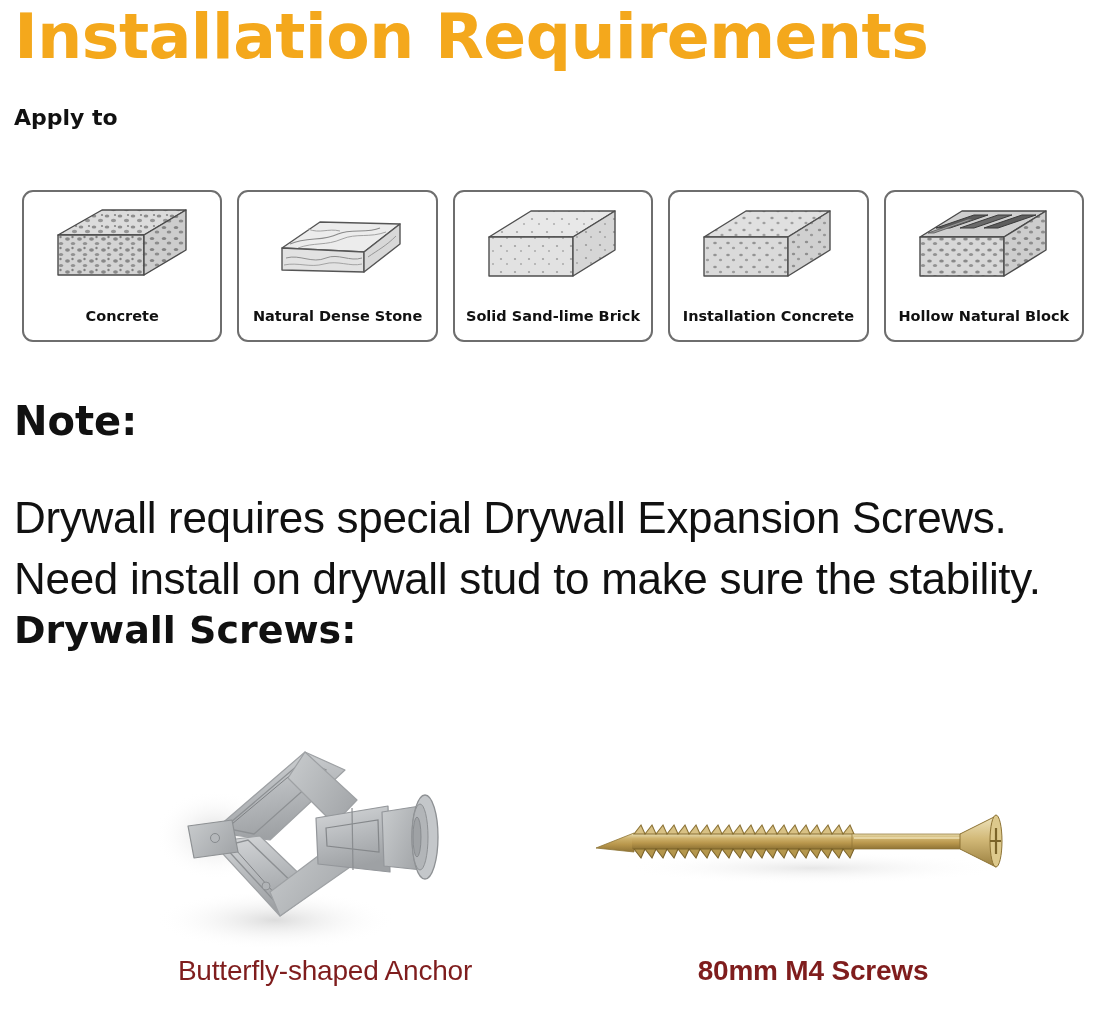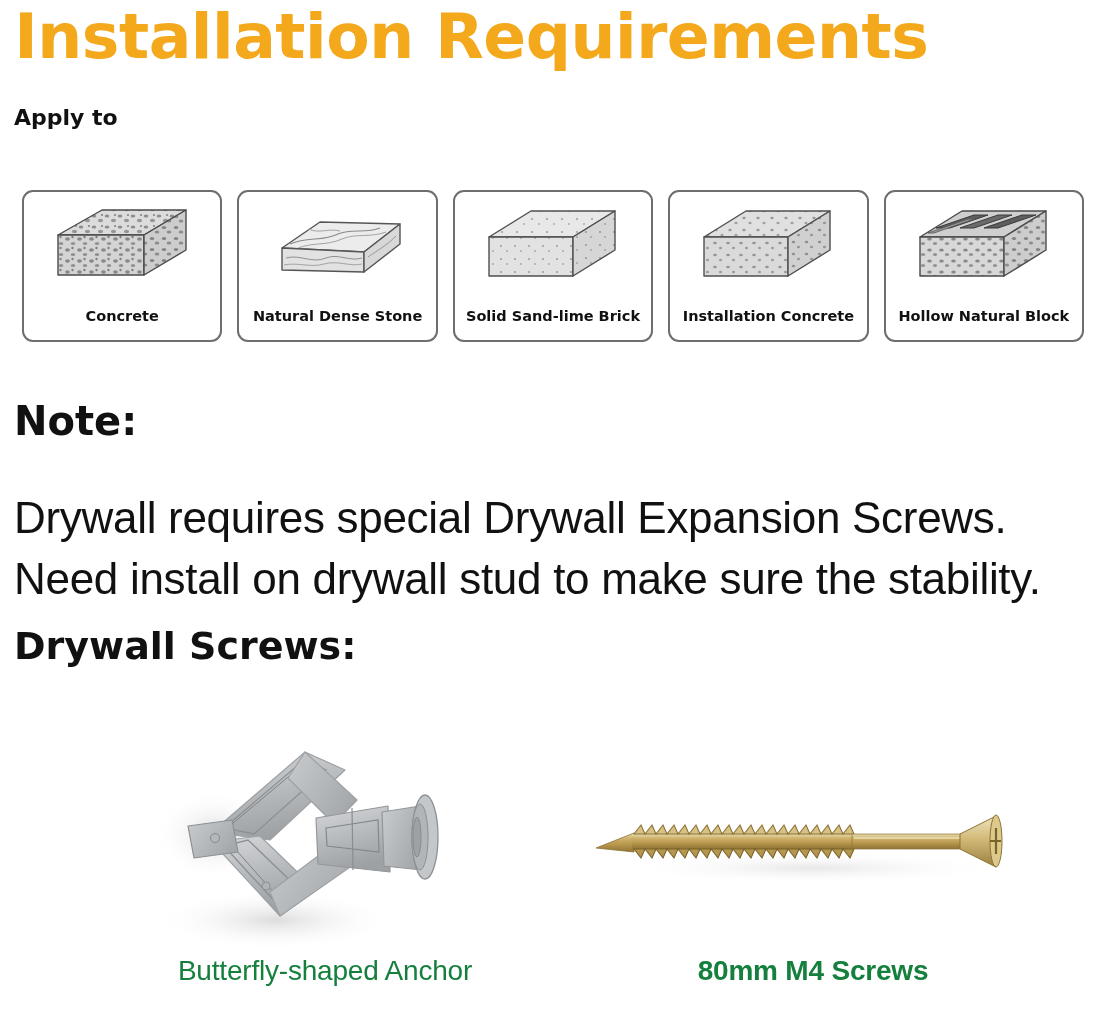--- a/index.html
+++ b/index.html
@@ -101,21 +101,21 @@
     line-height: 1.38;
     color: #111;
     letter-spacing: -0.3px;
     margin-top: 16px;
   }
 
   
   .screws-heading {
     position: absolute;
     left: 14px;
-    top: 624px;
+    top: 608px;
     font-family: "DejaVu Sans", sans-serif;
     font-weight: bold;
     font-size: 38px;
     color: #111;
   }
 
   
   .products {
     position: absolute;
     left: 0;
@@ -138,21 +138,21 @@
   .photo-stage {
     width: 100%;
     height: 215px;
     position: relative;
   }
   .photo-stage svg { display: block; width: 100%; height: 100%; }
 
   .product-caption {
     font-family: "Liberation Sans", sans-serif;
     font-size: 28px;
-    color: #15803d;
+    color: #7f1d1d;
     text-align: left;
     letter-spacing: -0.2px;
   }
 </style>
 </head>
 <body>
 
 <div class="page-title">Installation Requirements</div>
 
 <div class="apply-label">Apply to</div>

